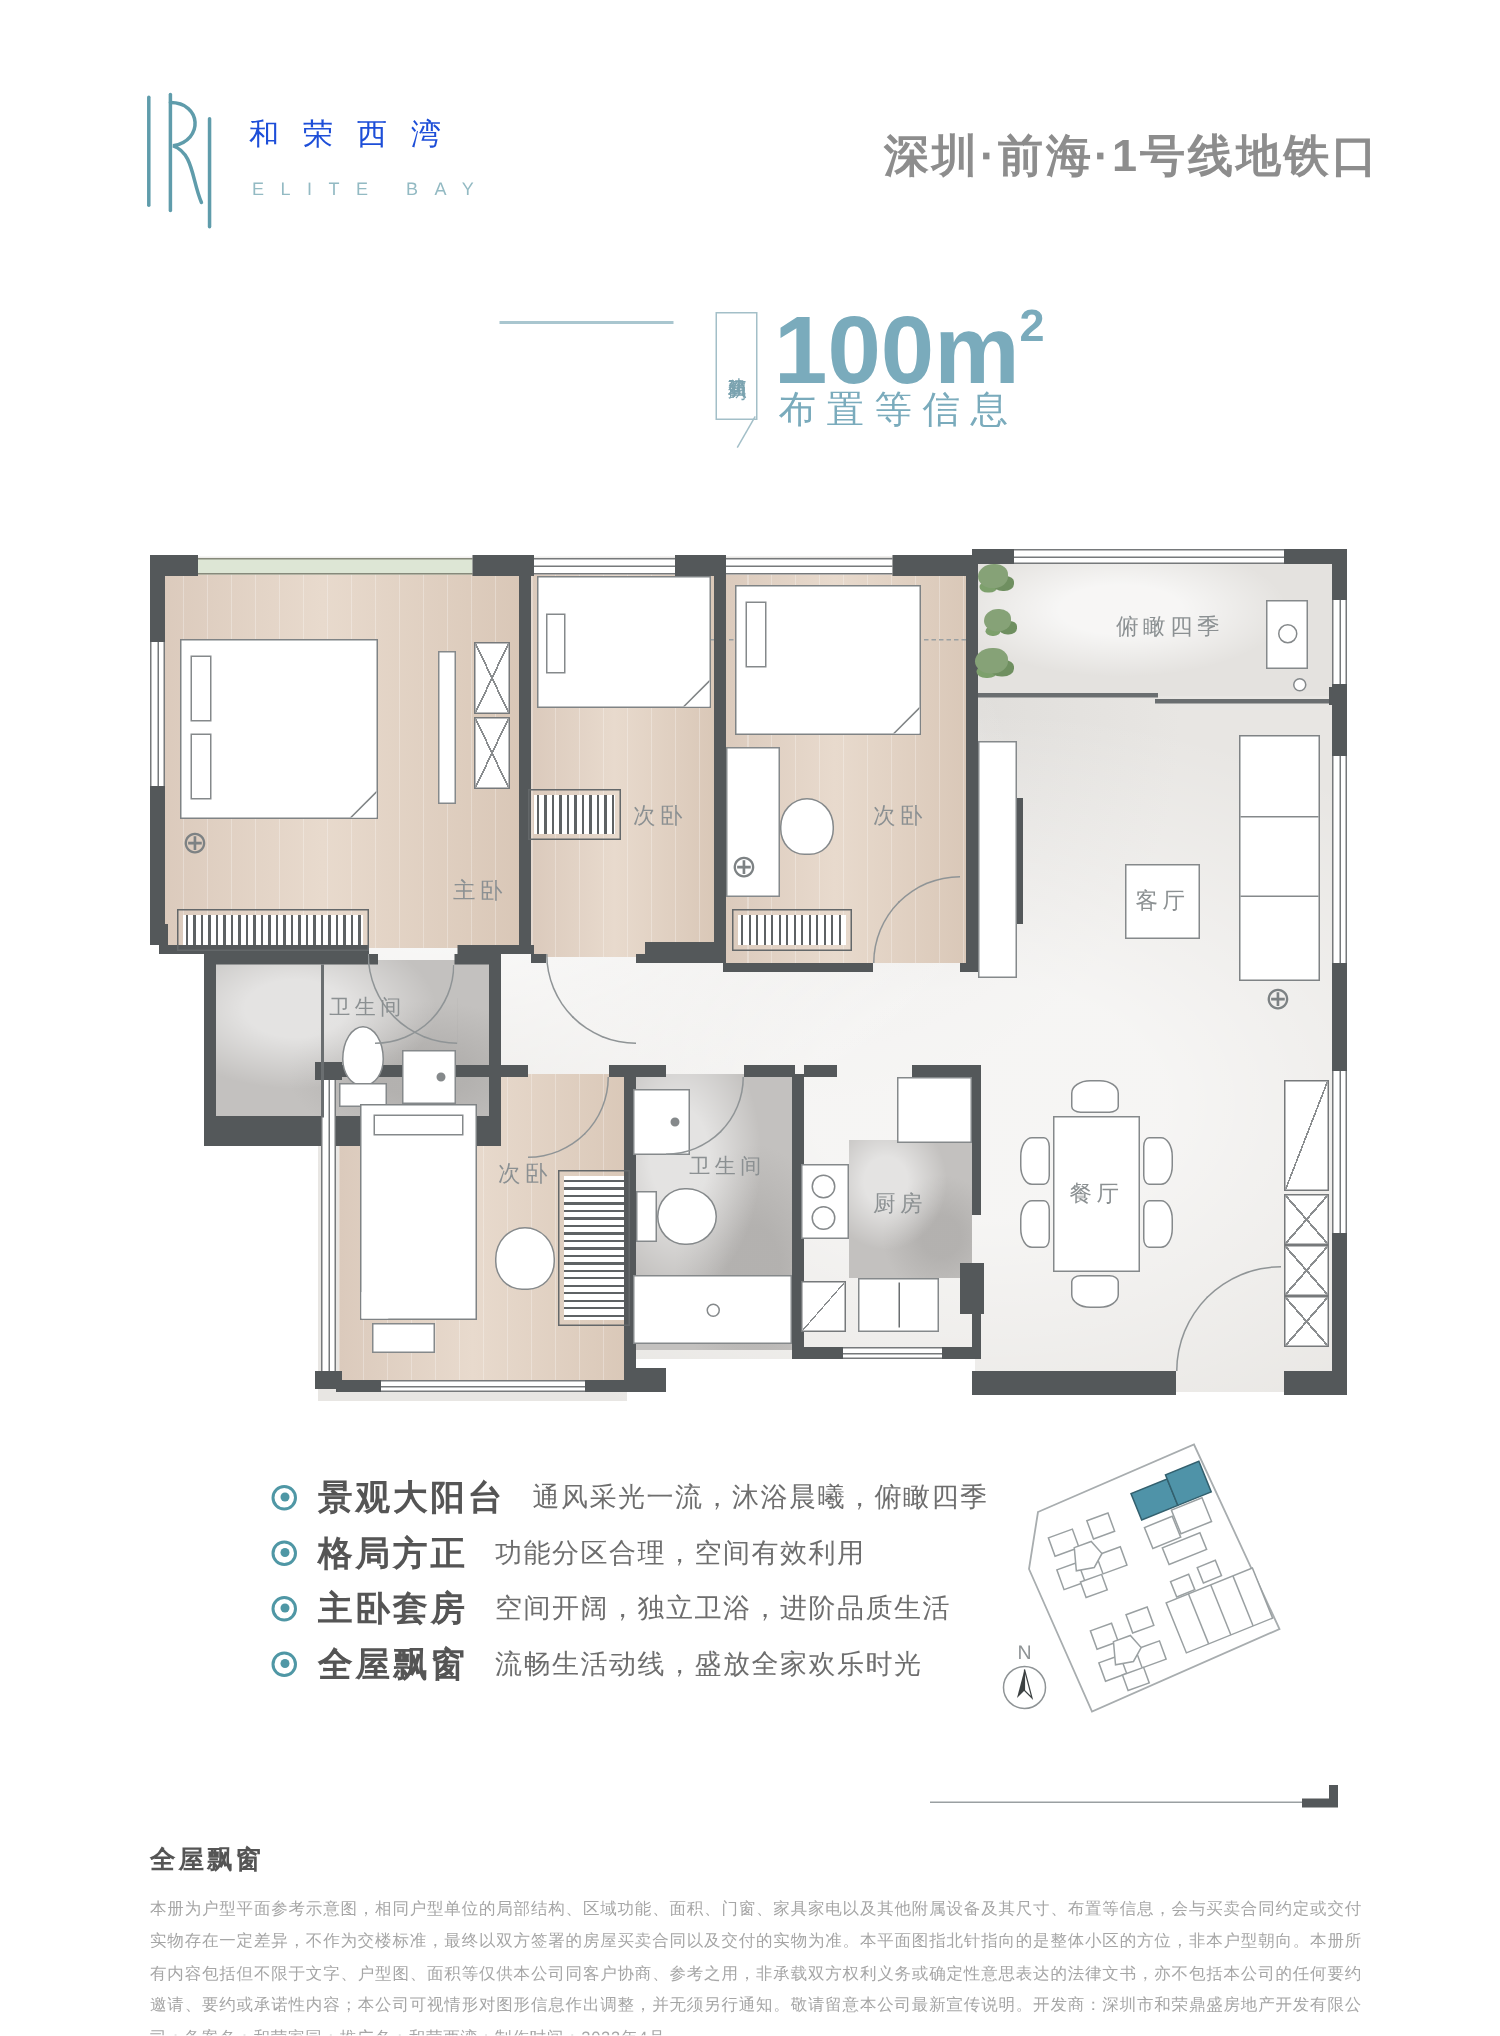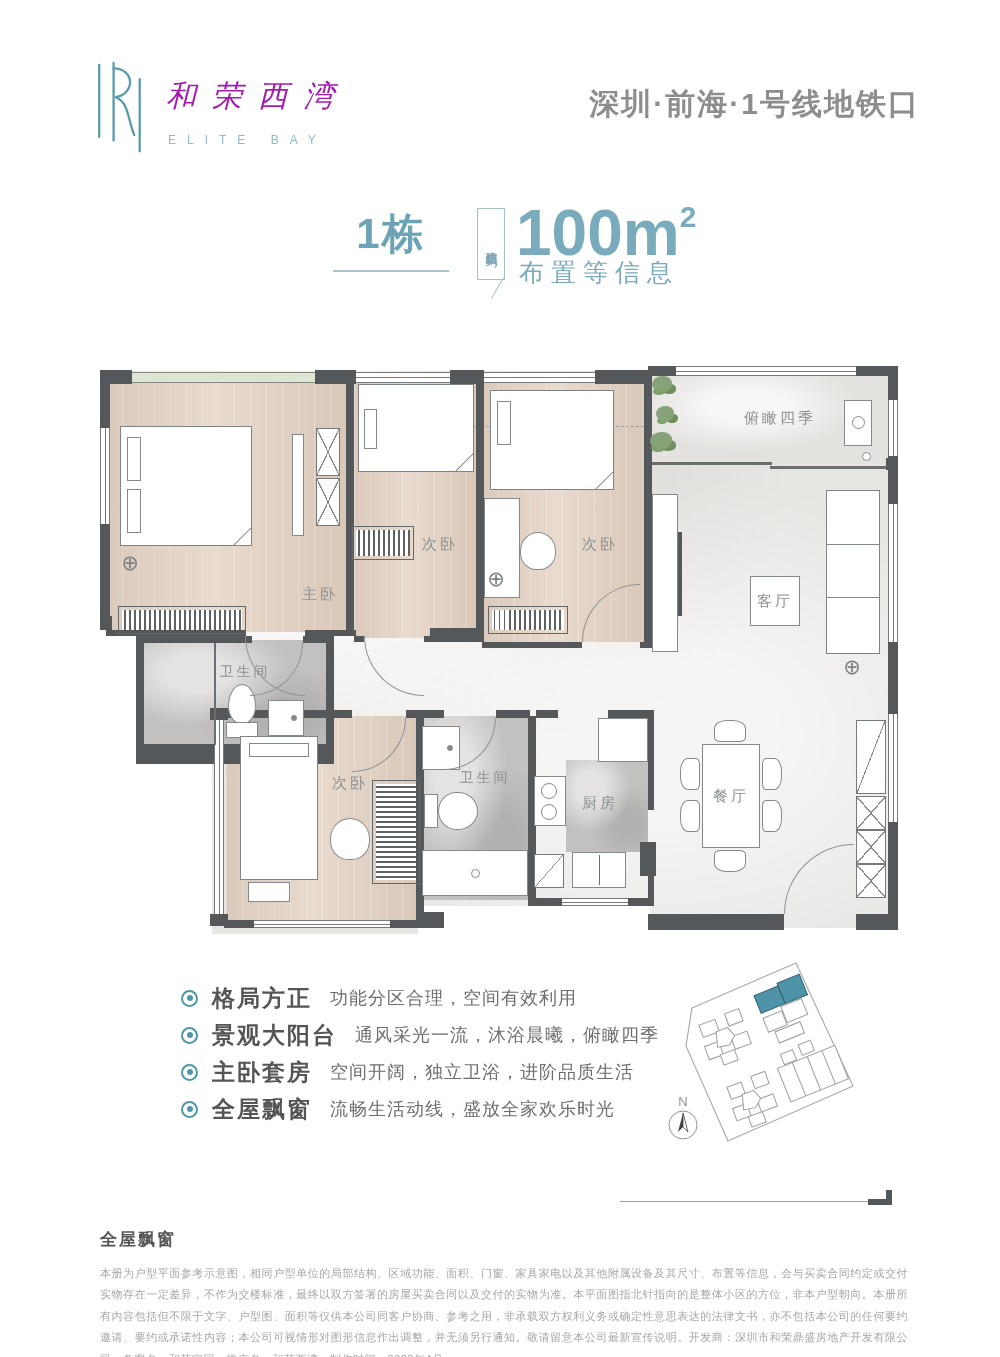--- a/index.html
+++ b/index.html
@@ -2,21 +2,21 @@
 <html><head>
 <meta charset="utf-8">
 <style>
   html,body{margin:0;padding:0;background:#fff;}
   .page{position:relative;width:1000px;height:1357px;background:#fff;overflow:hidden;
         font-family:"Liberation Sans","DejaVu Sans",sans-serif;}
 
   
   .logo{position:absolute;left:92px;top:58px;display:flex;align-items:flex-start;gap:20px;}
   .brand-text{display:flex;flex-direction:column;margin-top:18px;}
-  .brand-cn{font-size:30px;color:#a21caf;letter-spacing:16px;font-weight:500;font-style:italic;}
+  .brand-cn{font-size:20px;color:#1d4ed8;letter-spacing:16px;font-weight:500;}
   .brand-en{font-size:12px;color:#93bac3;letter-spacing:11px;margin-top:16px;margin-left:2px;}
   .location{position:absolute;right:80px;top:84px;font-size:30px;color:#8d8d8d;
             font-weight:600;letter-spacing:2px;}
 
   
   .building-name{position:absolute;left:333px;top:206px;width:116px;text-align:center;}
   .building-name .b1{font-size:42px;font-weight:700;color:#6da4b5;letter-spacing:2px;}
   .building-name .rule{width:116px;height:2px;background:#a9c6cf;margin:8px 0 6px 0;}
   .building-name .b2{font-size:26px;color:#7badbd;letter-spacing:1px;}
   .area-box{position:absolute;left:477px;top:208px;width:26px;height:70px;border:1px solid #a3bfc8;
@@ -121,21 +121,20 @@
       </g>
     </svg>
     <div class="brand-text">
       <div class="brand-cn">和荣西湾</div>
       <div class="brand-en">ELITE BAY</div>
     </div>
   </div>
   <div class="location">深圳·前海·1号线地铁口</div>
 
   <div class="building-name">
-    <div class="b1">1栋</div>
     <div class="rule"></div>
   </div>
   <div class="area-box">建筑面积约</div>
   <div class="area-slash"></div>
   <div class="area-num"><span>100m</span><sup>2</sup></div>
   <div class="area-layout">布置等信息</div>
 
   <div class="fp">
     <div class="fp-base"></div>
 
@@ -332,27 +331,27 @@
     <div class="label" style="left:145px;top:306px;font-size:14px">卫生间</div>
     <div class="label" style="left:250px;top:417px">次卧</div>
     <div class="label" style="left:385px;top:412px;font-size:14px">卫生间</div>
     <div class="label" style="left:500px;top:437px">厨房</div>
     <div class="label" style="left:631px;top:430px">餐厅</div>
   </div>
 
   <div class="features">
     <div class="feat-row">
       <span class="bullet"></span>
+      <span class="feat-title">景观大阳台</span>
+      <span class="feat-desc">通风采光一流，沐浴晨曦，俯瞰四季</span>
+    </div>
+    <div class="feat-row">
+      <span class="bullet"></span>
       <span class="feat-title">格局方正</span>
       <span class="feat-desc">功能分区合理，空间有效利用</span>
-    </div>
-    <div class="feat-row">
-      <span class="bullet"></span>
-      <span class="feat-title">景观大阳台</span>
-      <span class="feat-desc">通风采光一流，沐浴晨曦，俯瞰四季</span>
     </div>
     <div class="feat-row">
       <span class="bullet"></span>
       <span class="feat-title">主卧套房</span>
       <span class="feat-desc">空间开阔，独立卫浴，进阶品质生活</span>
     </div>
     <div class="feat-row">
       <span class="bullet"></span>
       <span class="feat-title">全屋飘窗</span>
       <span class="feat-desc">流畅生活动线，盛放全家欢乐时光</span>

